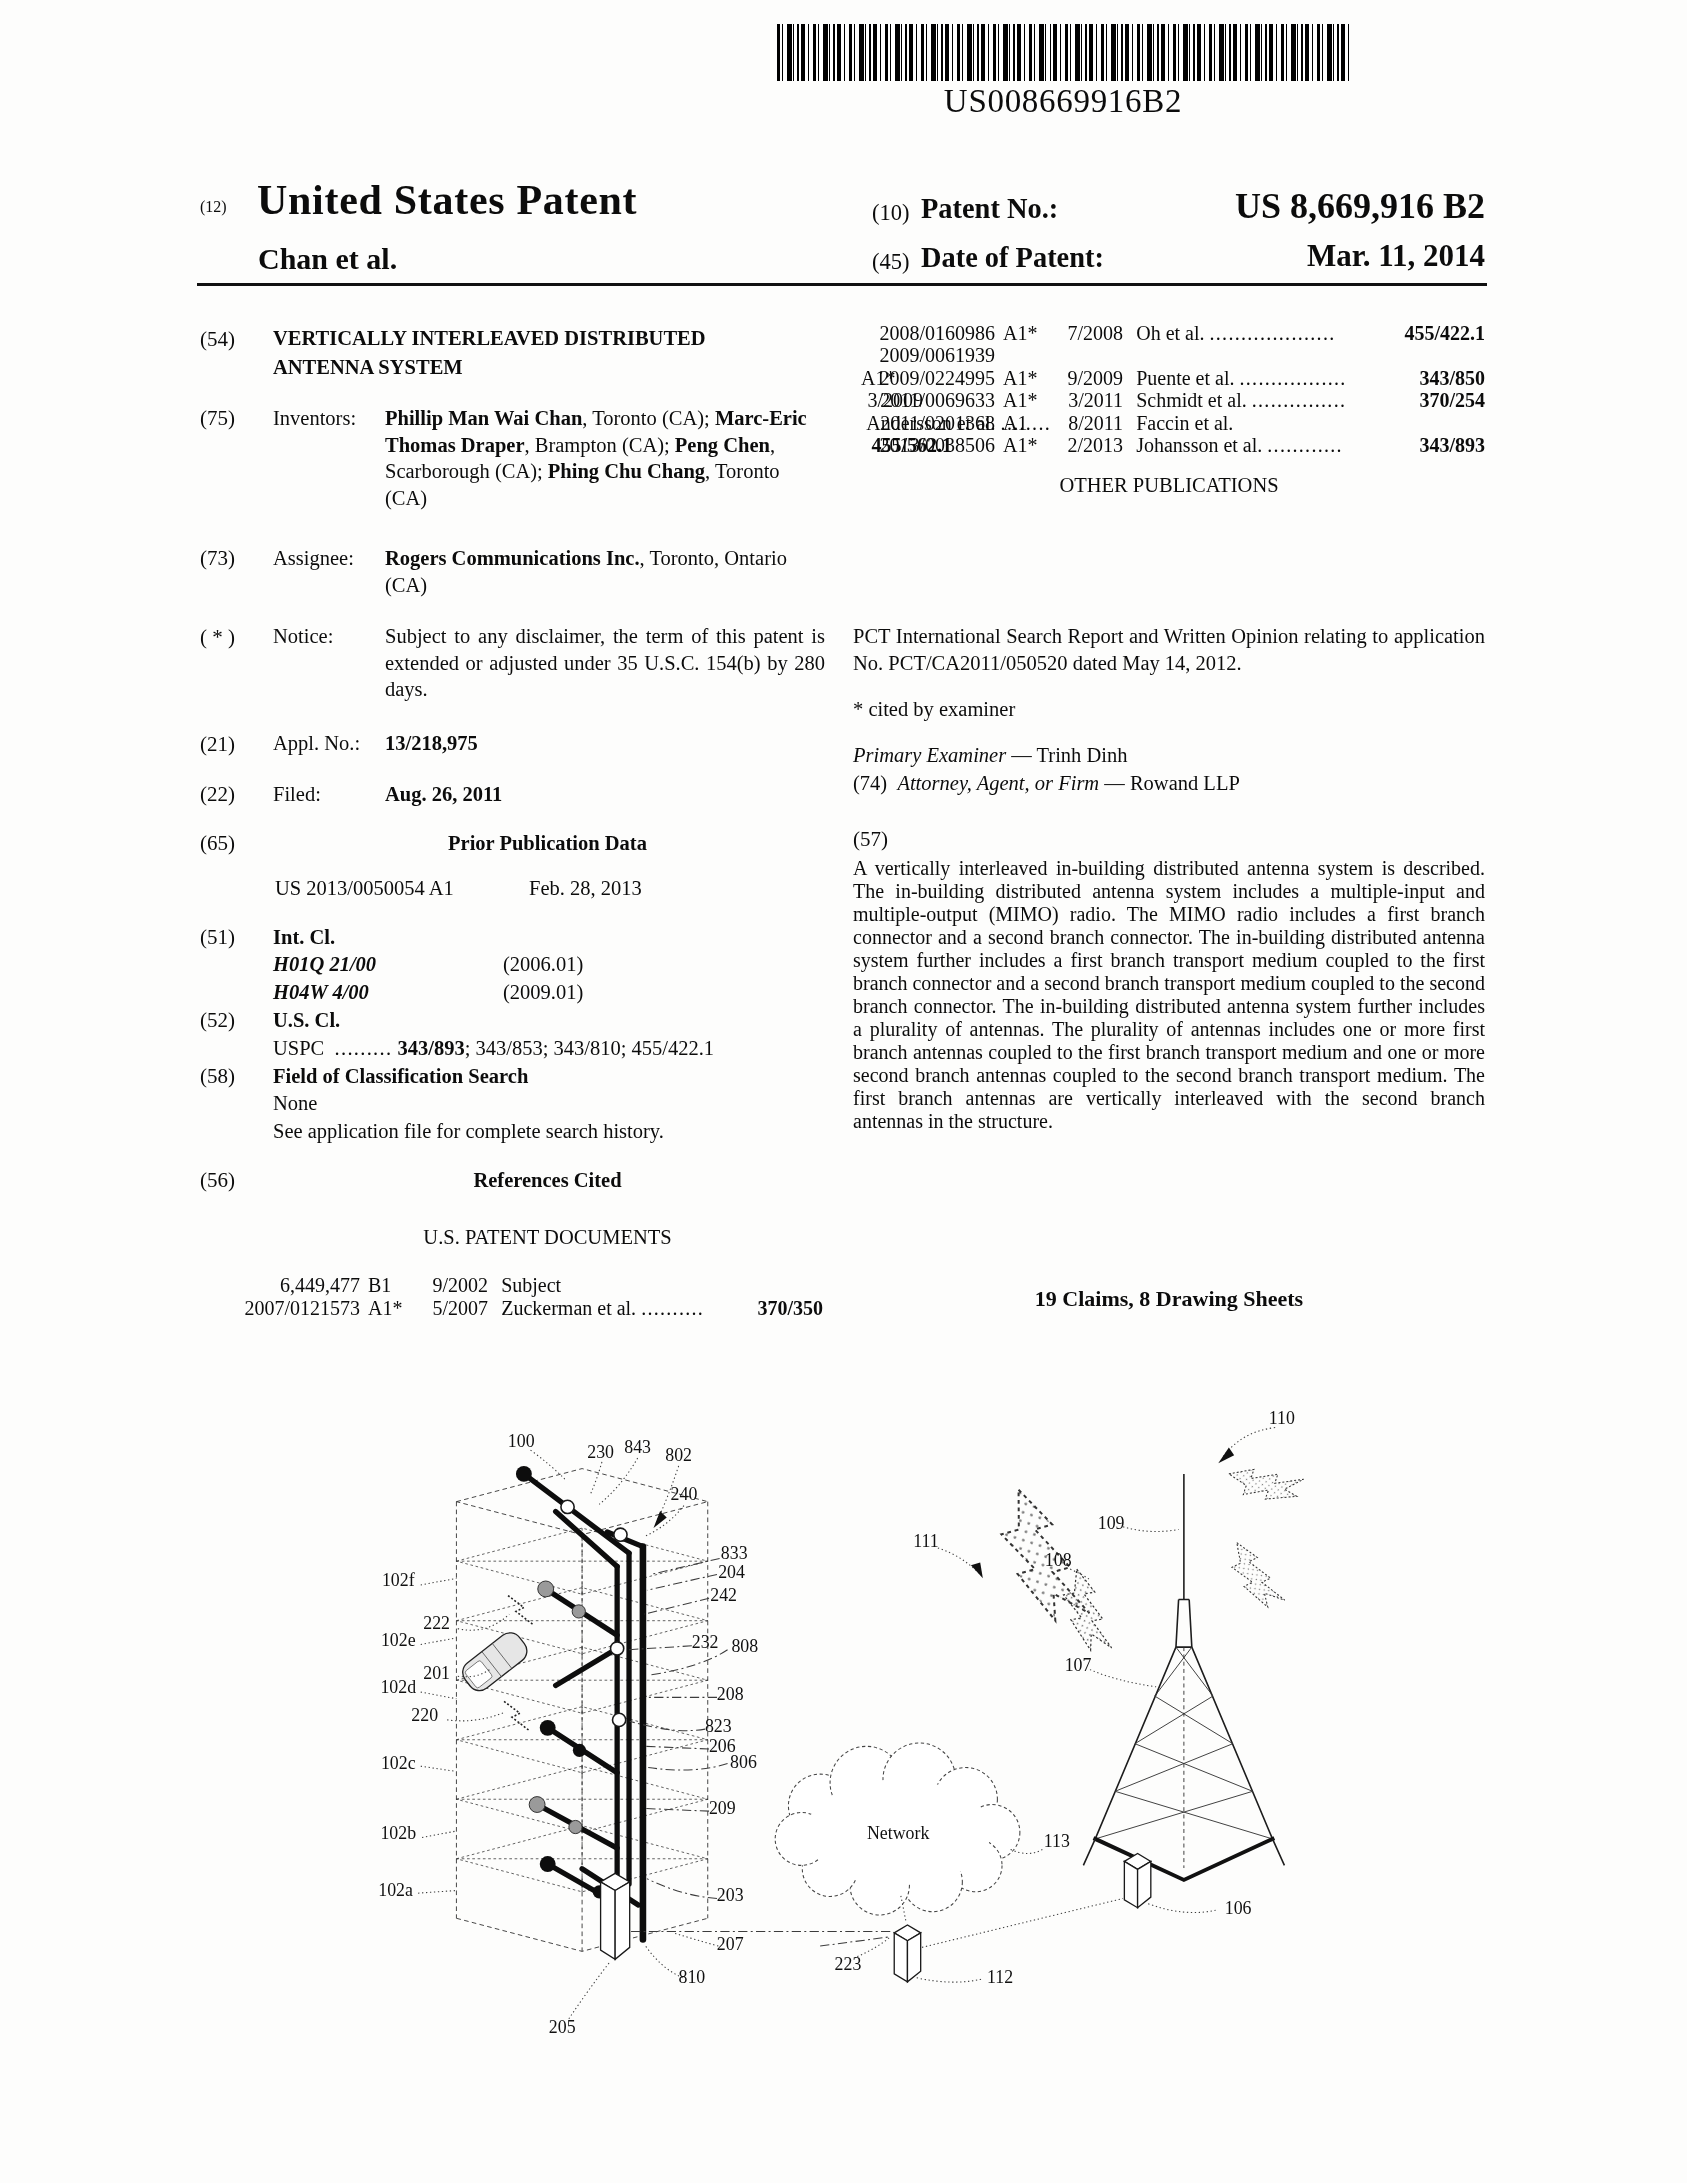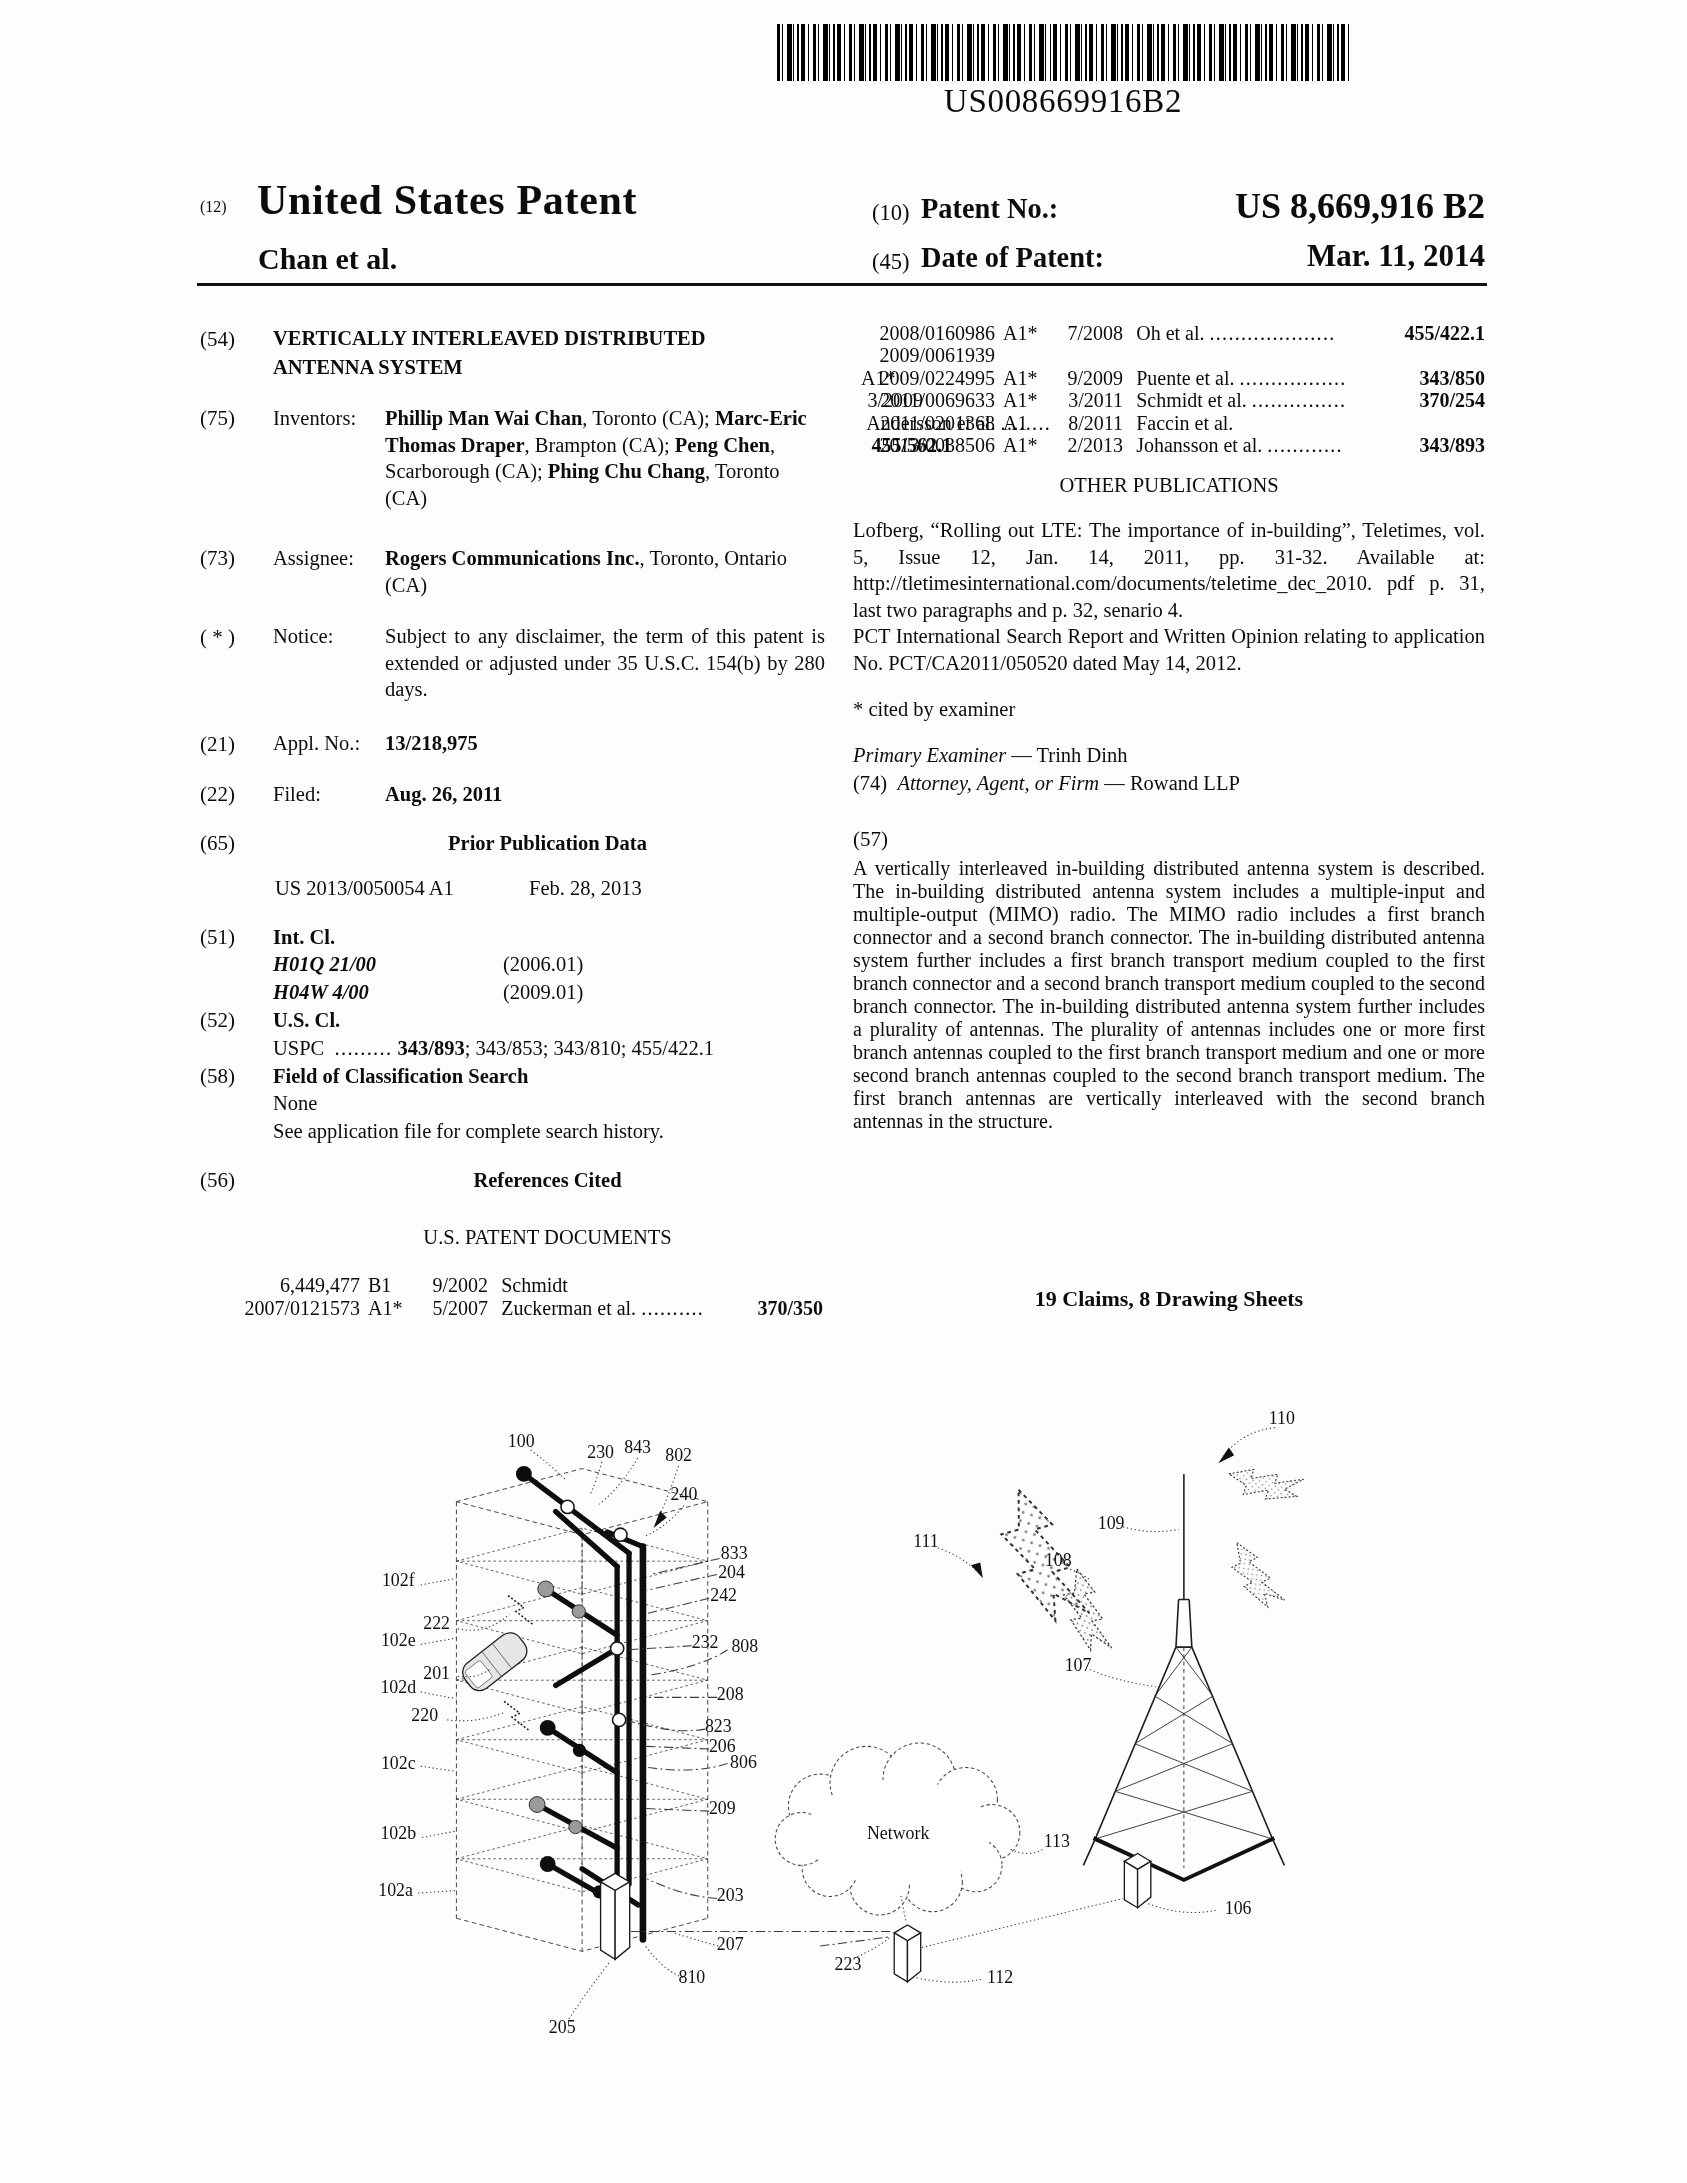--- a/index.html
+++ b/index.html
@@ -138,21 +138,21 @@
   <div class="abs body31" style="left:273px; top:1118px;">See application file for complete search history.</div>
 
   <div class="abs fnum colnum" style="top:1168px">(56)</div>
   <div class="abs body31 b ctrL" style="top:1167px;">References Cited</div>
   <div class="abs body31 ctrL" style="top:1224px;">U.S. PATENT DOCUMENTS</div>
 
   <div class="abs refrow" style="left:218px; top:1274px; width:605px;">
     <span class="c1">6,449,477</span>
     <span class="c2">B1</span>
     <span class="c3">9/2002</span>
-    <span class="c4">Schmidt</span>
+    <span class="c4">Subject</span>
     <span class="c5"></span>
   </div>
   <div class="abs refrow" style="left:218px; top:1297px; width:605px;">
     <span class="c1">2007/0121573</span>
     <span class="c2">A1*</span>
     <span class="c3">5/2007</span>
     <span class="c4"><span>Zuckerman et al.</span>&nbsp;<span class="dots">..........</span></span>
     <span class="c5">370/350</span>
   </div>
 
@@ -193,21 +193,20 @@
   </div>
   <div class="abs refrow" style="left:853px; top:434px; width:632px;">
     <span class="c1">2013/0038506</span>
       <span class="c2">A1*</span>
       <span class="c3">2/2013</span>
     <span class="c4"><span>Johansson et al.</span>&nbsp;<span class="dots">............</span></span>
     <span class="c5">343/893</span>
   </div>
 
   <div class="abs body31 ctrR" style="top:472px;">OTHER PUBLICATIONS</div>
-  <div class="abs body31 just" style="left:853px; top:517px; width:632px;">Lofberg, “Rolling out LTE: The importance of in-building”, Teletimes, vol. 5, Issue 12, Jan. 14, 2011, pp. 31-32. Available at: http://tletimesinternational.com/documents/teletime_dec_2010. pdf p. 31, last two paragraphs and p. 32, senario 4.</div>
   <div class="abs body31 just" style="left:853px; top:623px; width:632px;">PCT International Search Report and Written Opinion relating to application No. PCT/CA2011/050520 dated May 14, 2012.</div>
   <div class="abs body31" style="left:853px; top:696px;">* cited by examiner</div>
 
   <div class="abs body31" style="left:853px; top:742px;">
     <span class="i">Primary Examiner</span><span> — Trinh Dinh</span>
   </div>
   <div class="abs body31" style="left:853px; top:770px;">
     <span>(74)</span>&nbsp;&nbsp;<span class="i">Attorney, Agent, or Firm</span><span> — Rowand LLP</span>
   </div>
 

